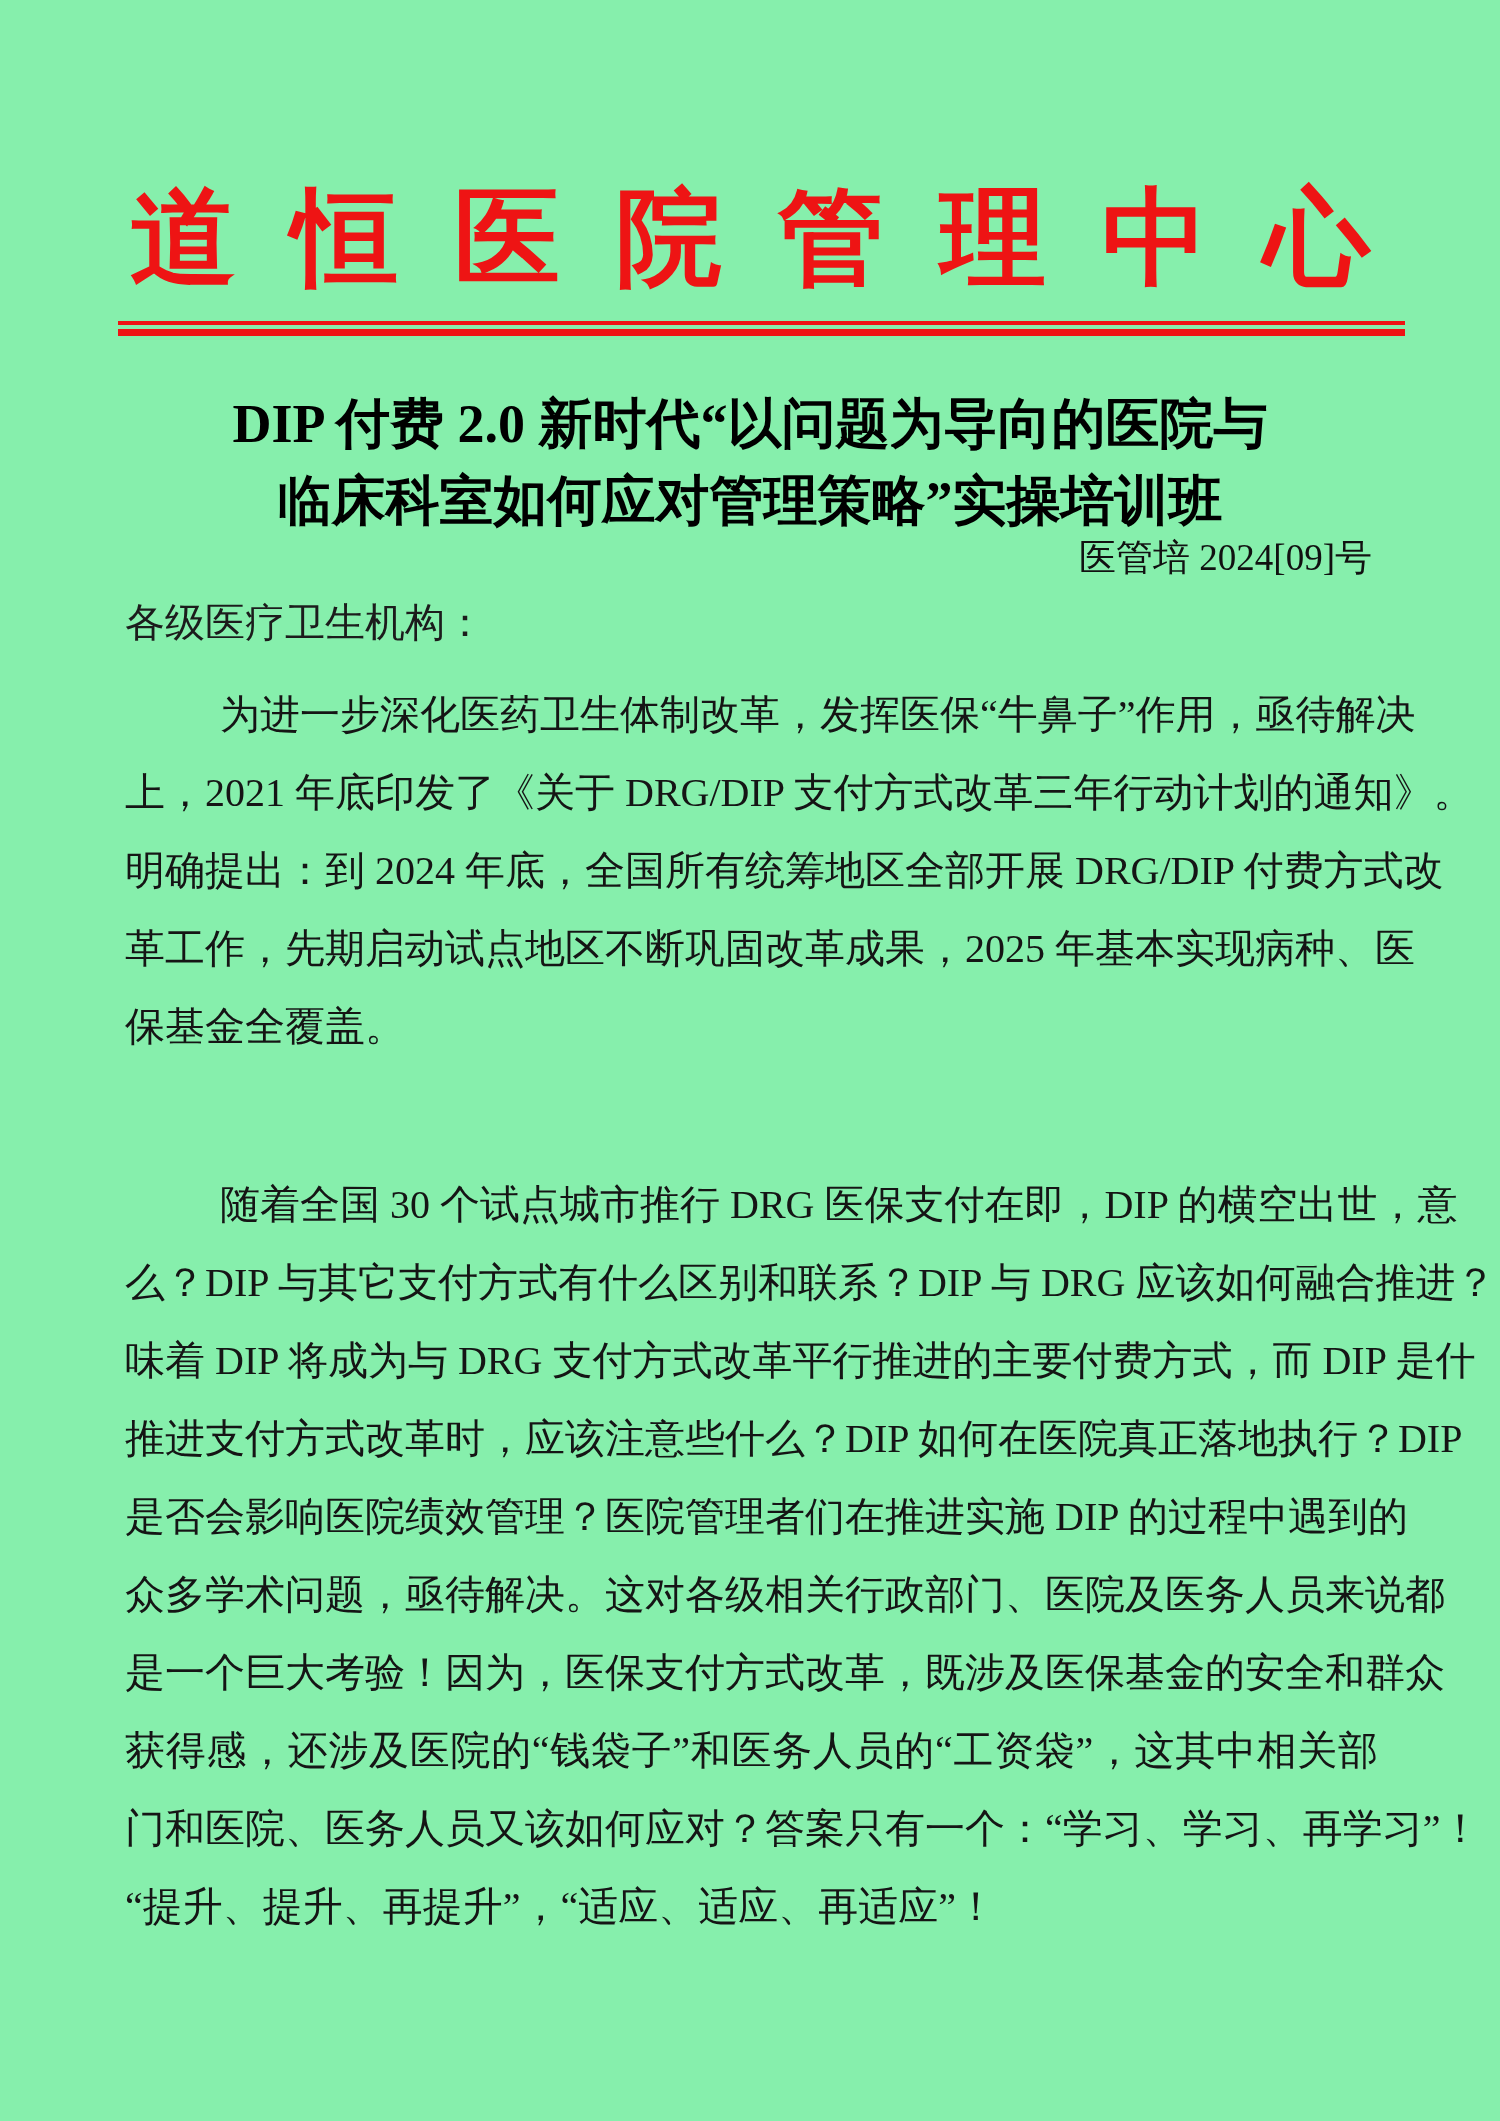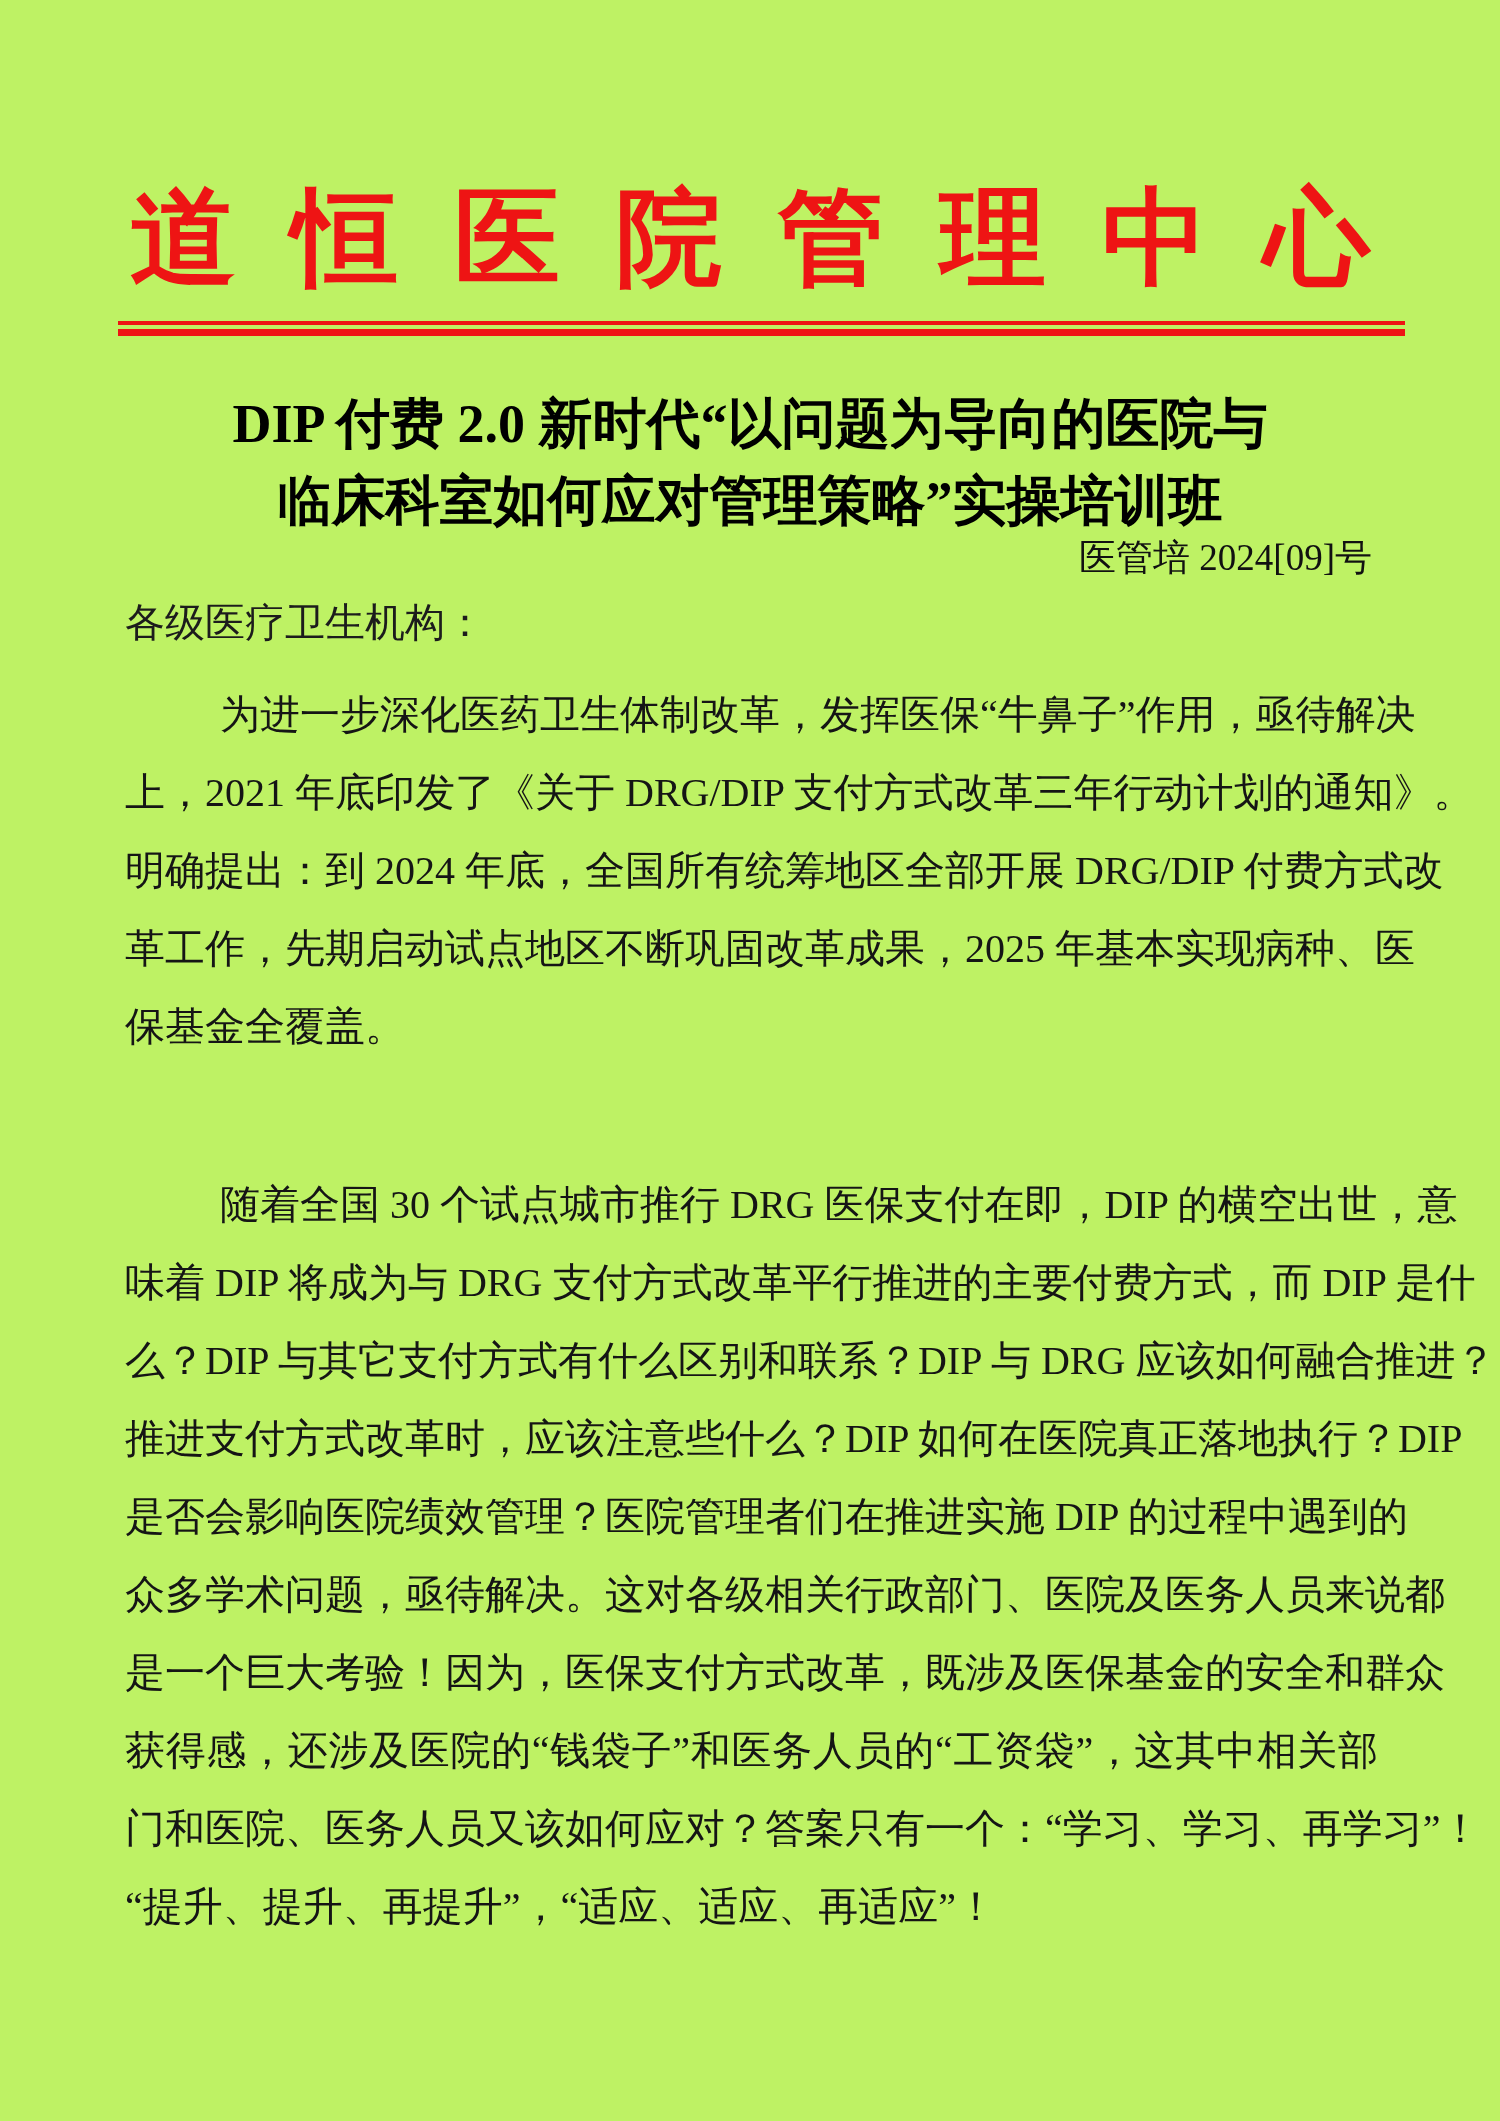--- a/index.html
+++ b/index.html
@@ -4,21 +4,21 @@
 <style>
   html, body {
     margin: 0;
     padding: 0;
     background: #ffffff;
   }
   .page {
     position: relative;
     width: 1500px;
     height: 2121px;
-    background: #bef264;
+    background: #86efac;
     overflow: hidden;
     font-family: "Liberation Serif", "DejaVu Serif", serif;
     color: #1c1c1c;
   }
   
   .org-title {
     position: absolute;
     top: 174px;
     left: 0;
     width: 100%;
@@ -121,22 +121,22 @@
   <div class="para para-1">
     <div class="line first">为进一步深化医药卫生体制改革，发挥医保“牛鼻子”作用，亟待解决</div>
     <div class="line">上，2021 年底印发了《关于 DRG/DIP 支付方式改革三年行动计划的通知》。</div>
     <div class="line">明确提出：到 2024 年底，全国所有统筹地区全部开展 DRG/DIP 付费方式改</div>
     <div class="line">革工作，先期启动试点地区不断巩固改革成果，2025 年基本实现病种、医</div>
     <div class="line last">保基金全覆盖。</div>
   </div>
 
   <div class="para para-2">
     <div class="line first">随着全国 30 个试点城市推行 DRG 医保支付在即，DIP 的横空出世，意</div>
+    <div class="line">么？DIP 与其它支付方式有什么区别和联系？DIP 与 DRG 应该如何融合推进？</div>
     <div class="line">味着 DIP 将成为与 DRG 支付方式改革平行推进的主要付费方式，而 DIP 是什</div>
-    <div class="line">么？DIP 与其它支付方式有什么区别和联系？DIP 与 DRG 应该如何融合推进？</div>
     <div class="line">推进支付方式改革时，应该注意些什么？DIP 如何在医院真正落地执行？DIP</div>
     <div class="line">是否会影响医院绩效管理？医院管理者们在推进实施 DIP 的过程中遇到的</div>
     <div class="line">众多学术问题，亟待解决。这对各级相关行政部门、医院及医务人员来说都</div>
     <div class="line">是一个巨大考验！因为，医保支付方式改革，既涉及医保基金的安全和群众</div>
     <div class="line">获得感，还涉及医院的“钱袋子”和医务人员的“工资袋”，这其中相关部</div>
     <div class="line">门和医院、医务人员又该如何应对？答案只有一个：“学习、学习、再学习”！</div>
     <div class="line last">“提升、提升、再提升”，“适应、适应、再适应”！</div>
   </div>
 
 </div>

